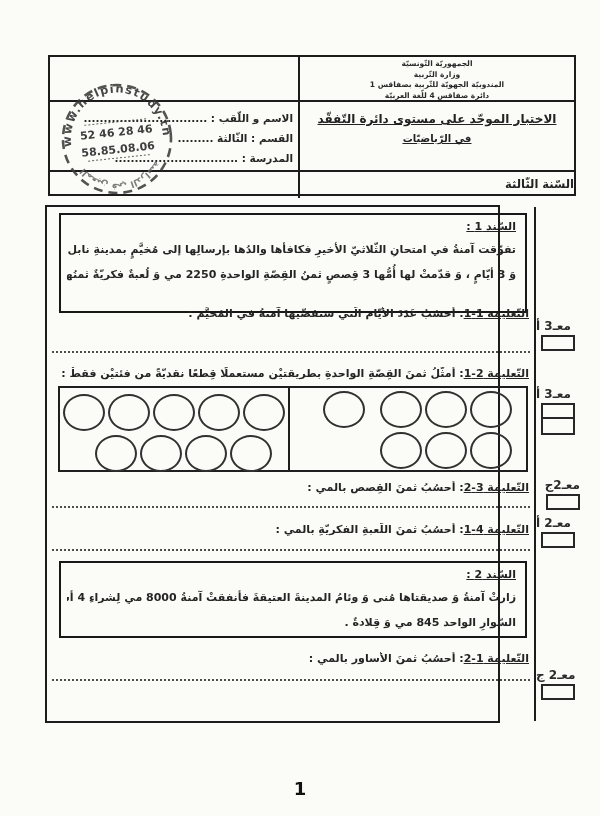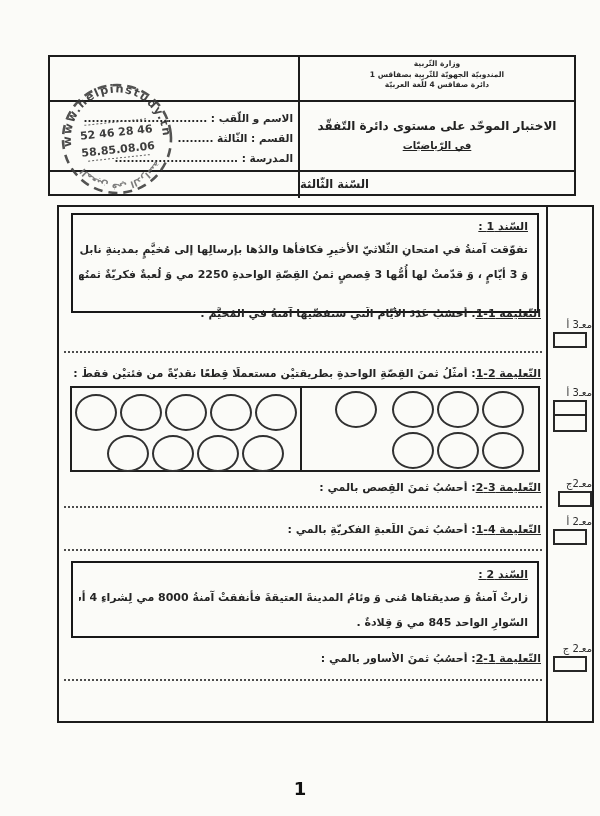--- a/index.html
+++ b/index.html
@@ -15,32 +15,32 @@
   
   .header {
     position:absolute; left:48px; top:55px; width:528px; height:141px;
     border:2px solid #1c1c1c; direction:rtl;
     display:grid; grid-template-columns:276px 250px; grid-template-rows:45px 70px 26px;
   }
   .hcell { border-left:2px solid #1c1c1c; border-bottom:2px solid #1c1c1c; overflow:hidden; }
   .hcell.lastcol { border-left:none; }
   .hcell.lastrow { border-bottom:none; }
   .ministry { text-align:center; font-size:7.5px; font-weight:700; line-height:10.5px; padding-top:2px; color:#2a2a2a; }
-  .exam-title { text-align:center; padding-top:15px; font-weight:700; }
+  .exam-title { text-align:center; padding-top:8px; font-weight:700;text-decoration:underline; }
   .exam-title .t1 { font-size:12px; line-height:19px; }
   .exam-title .t2 { font-size:10px; line-height:20px; text-decoration:underline; }
-  .year { text-align:left; font-size:11.5px; font-weight:700; line-height:24px; }
+  .year { text-align:right; font-size:11.5px; font-weight:700; line-height:24px; }
   .fields { padding:6px 5px 0 2px; font-size:10.5px; font-weight:700; line-height:20px; text-align:right; white-space:nowrap; color:#262626;}
   .assigned { padding:4px 5px 0 0; font-size:10.5px; font-weight:700; text-align:right; }
   
   .stamp { position:absolute; left:56px; top:78px; width:122px; height:122px; opacity:.88; transform:rotate(-6deg); }
   
   .main {
-    position:absolute; left:45px; top:205px; width:537px; height:518px;
-    border:2px solid #1c1c1c; background:#fbfbf8;margin-left:12px;
+    position:absolute; left:45px; top:205px; width:455px; height:518px;
+    border:2px solid #1c1c1c; background:#fbfbf8;
   }
   .content { position:absolute; left:0; top:0; width:487px; height:514px; direction:rtl; }
   .strip { position:absolute; left:487px; top:0; width:46px; height:514px; border-left:2px solid #1c1c1c; direction:rtl; }
   
   .sanad { position:absolute; right:7px; width:468px; border:2px solid #181818; padding:2px 9px 3px 6px; direction:rtl; }
   .sanad .heading { font-size:11px; font-weight:700; line-height:20px; text-decoration:underline; }
   .sanad .line { font-size:11px; font-weight:700; line-height:25px; text-align:right; white-space:nowrap; overflow:hidden; color:#252525; }
   
   .irow { position:absolute; right:0; left:0; padding:0 5px 0 4px; font-size:11px; font-weight:700; direction:rtl; text-align:right; white-space:nowrap; overflow:hidden; color:#242424; }
   .ilabel { text-decoration:underline; }
@@ -51,35 +51,36 @@
   .comp-left { left:0; width:230px; border-right:2px solid #1f1f1f; }
   .comp-right { left:230px; width:236px; }
   .crow { display:flex; align-items:center; height:40px; direction:ltr; }
   .coin { width:42px; height:37px; border:2px solid #313131; border-radius:50%; margin:0 1.5px; flex:none; background:transparent; }
   .r-center { justify-content:center; margin-top:4px; }
   .r-end { justify-content:flex-end; margin-top:1px; }
   .pad-r14 { padding-right:13px; }
   .pad-r16 { padding-right:15px; }
   .gap-after { margin-right:13px; }
   
-  .mitem { position:absolute; left:0; right:0; text-align:right; font-size:10px; font-weight:400; color:#2b2b2b; }
+  .mitem { position:absolute; left:0; right:0; text-align:left; font-size:12px; font-weight:700; color:#2b2b2b; }
   .mbox { width:34px; height:16px; border:2px solid #272727; margin:2px auto 0; }
   .mbox-cell { width:100%; height:50%; }
   .mbox-cell.top { border-bottom:2px solid #272727; }
   .mbox.double { height:32px; }
   
   .pagenum { position:absolute; left:0; right:0; top:778px; text-align:center; font-size:18px; font-weight:700; color:#111; }
 </style>
 </head>
 <body>
 
 <div class="page">
 
   <div class="header">
     <div class="hcell ministry">
+      <div>الجمهوريّة التّونسيّة</div>
       <div>وزارة التّربية</div>
       <div>المندوبيّة الجهويّة للتّربية بصفاقس 1</div>
       <div>دائرة صفاقس 4 للّغة العربيّة</div>
     </div>
     <div class="hcell lastcol"></div>
 
     <div class="hcell exam-title">
       <div class="t1">الاختبار الموحّد على مستوى دائرة التّفقّد</div>
       <div class="t2">في الرّياضيّات</div>
     </div>
@@ -194,21 +195,21 @@
         </div>
       </div>
       <div class="mitem" style="top:271px;padding-left:42px;">
         <div>معـ2ج</div>
         <div class="mbox"></div>
       </div>
       <div class="mitem" style="top:309px;">
         <div>معـ2 أ</div>
         <div class="mbox"></div>
       </div>
-      <div class="mitem" style="top:436px;">
+      <div class="mitem" style="top:461px;">
         <div>معـ2 ج</div>
         <div class="mbox"></div>
       </div>
     </div>
 
   </div>
 
   <div class="pagenum">1</div>
 
 </div>

